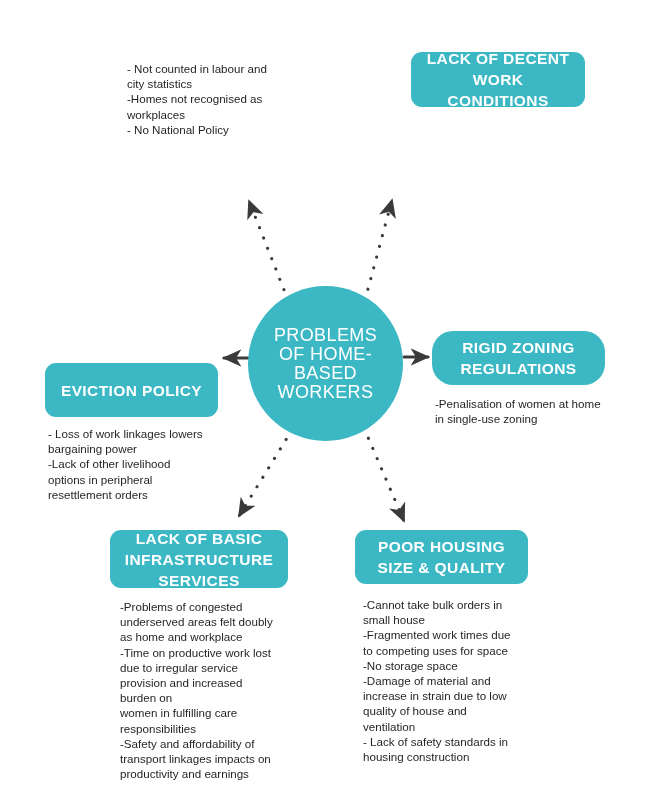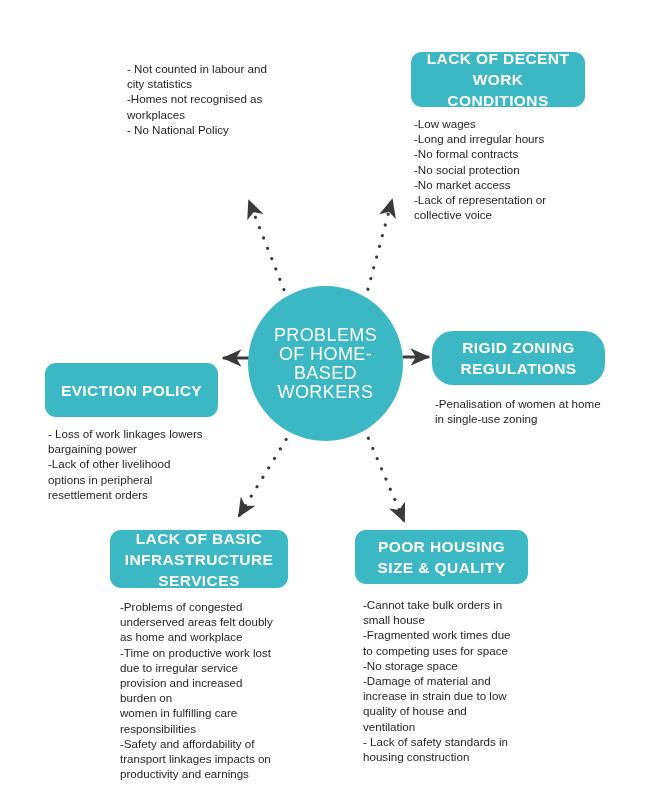--- a/index.html
+++ b/index.html
@@ -130,27 +130,20 @@
     <div class="node-body">- Not counted in labour and
 city statistics
 -Homes not recognised as
 workplaces
 - No National Policy</div>
   </div>
 
   <div class="node" id="node-work-conditions">
     <div class="node-header">LACK OF DECENT
 WORK CONDITIONS</div>
-    <div class="node-body">-Low wages
--Long and irregular hours
--No formal contracts
--No social protection
--No market access
--Lack of representation or
-collective voice</div>
   </div>
 
   <div class="node" id="node-eviction">
     <div class="node-header">EVICTION POLICY</div>
     <div class="node-body">- Loss of work linkages lowers
 bargaining power
 -Lack of other livelihood
 options in peripheral
 resettlement orders</div>
   </div>

